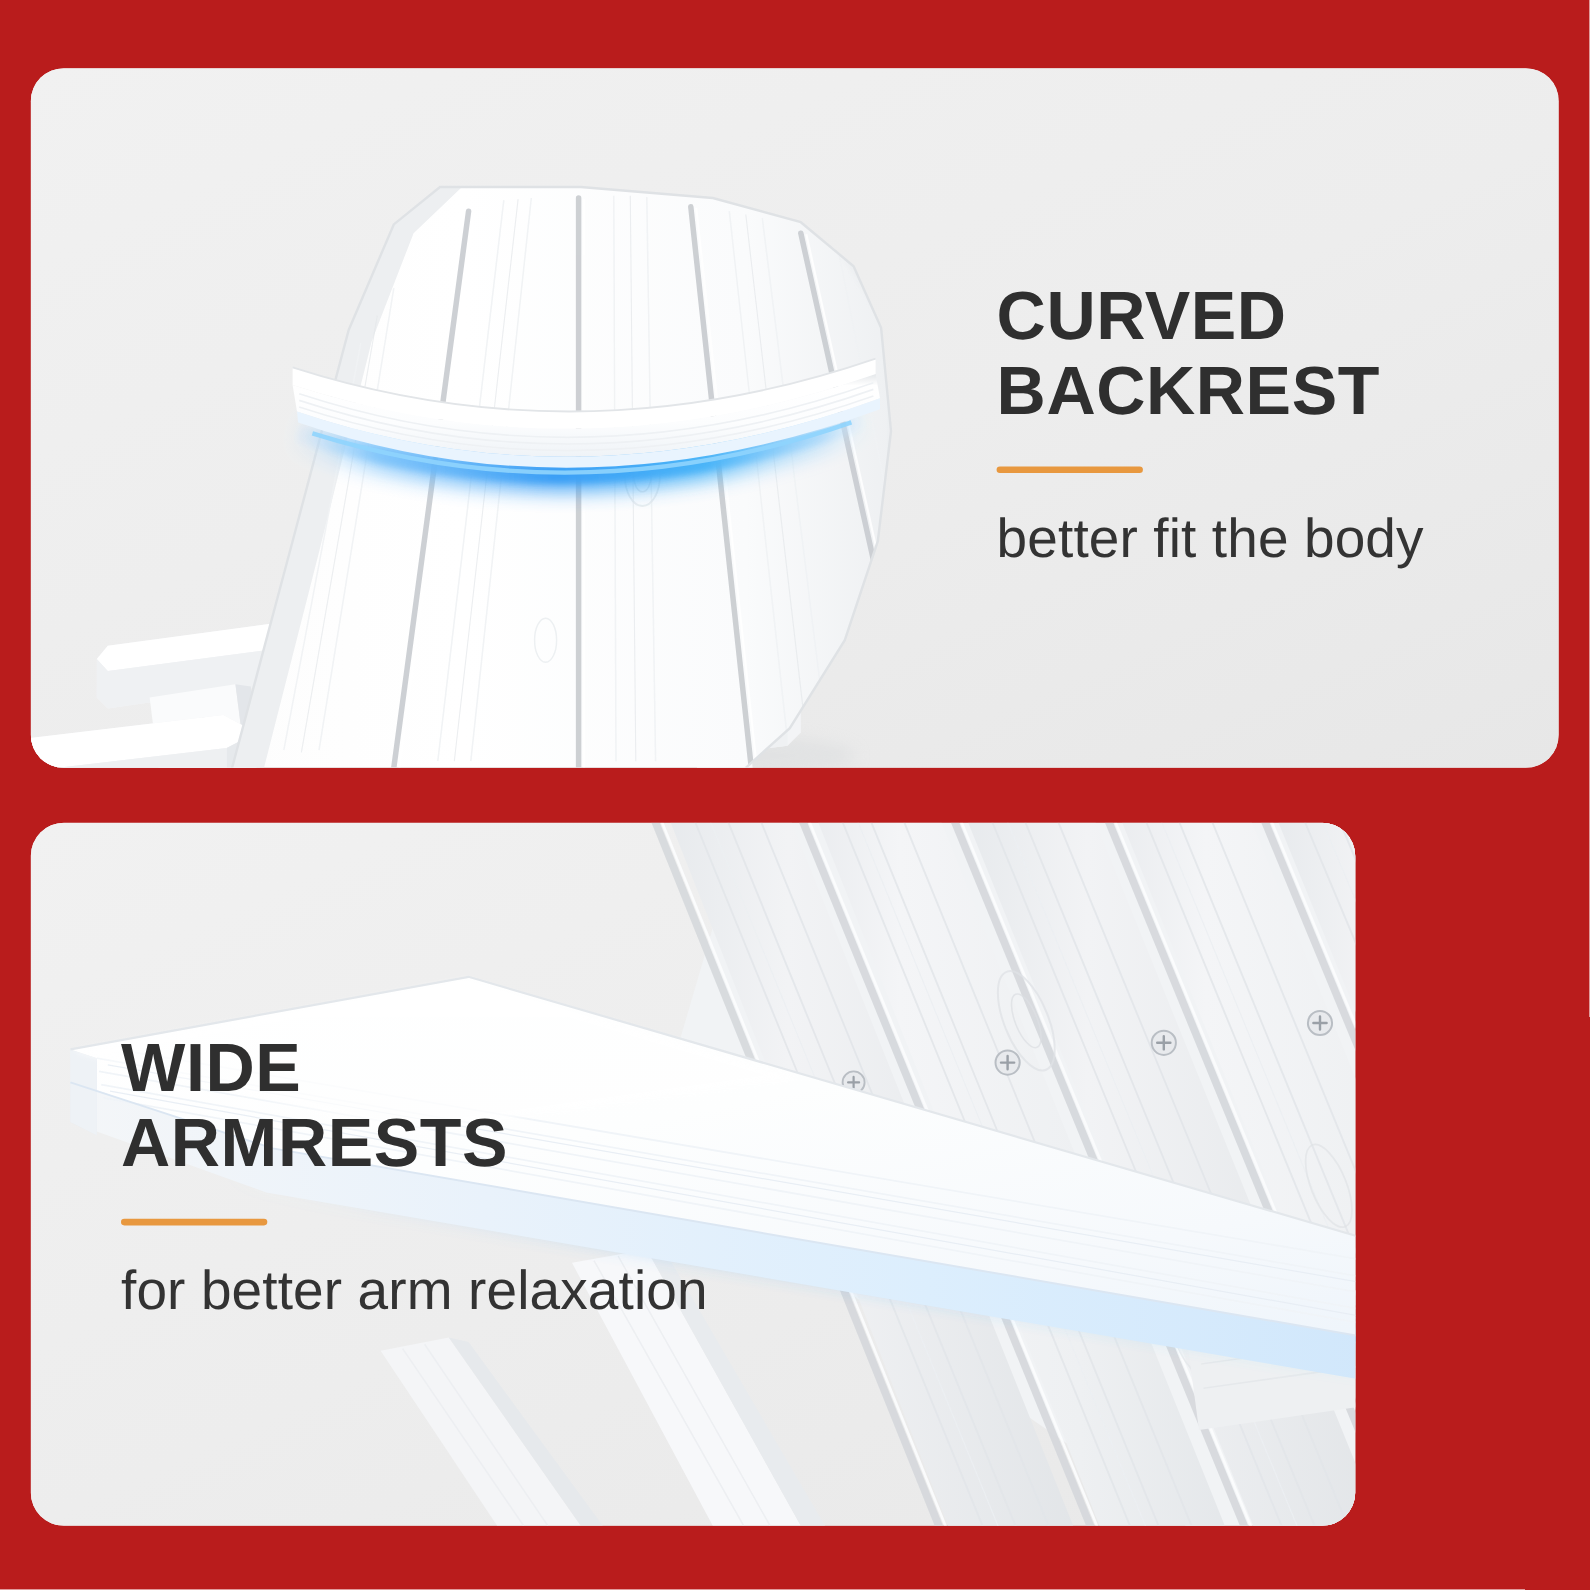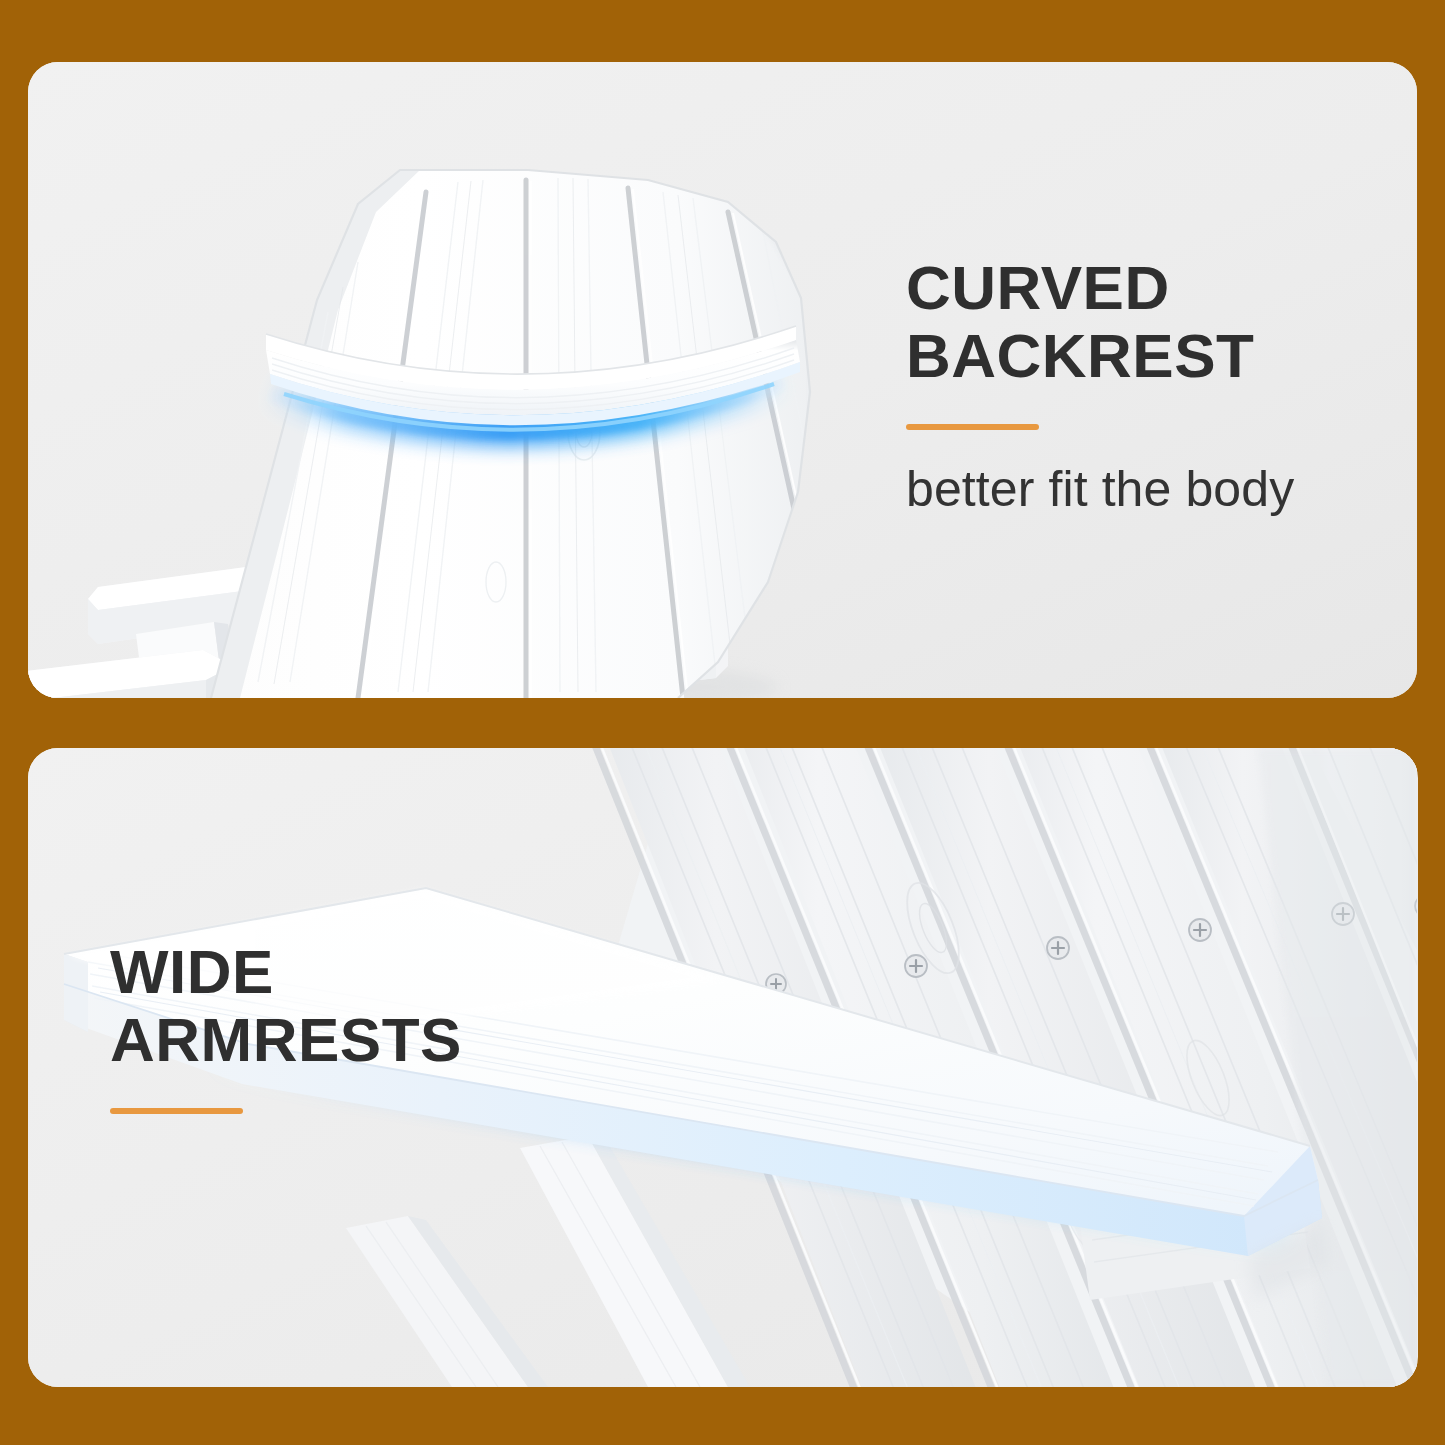--- a/index.html
+++ b/index.html
@@ -6,32 +6,32 @@
   * { margin:0; padding:0; box-sizing:border-box; }
   html, body {
     width:1445px; height:1445px;
     background:#ffffff;
     font-family:"Liberation Sans", sans-serif;
     overflow:hidden;
   }
   #page {
     position:relative;
     width:1445px; height:1445px;
-    background:#a16207;
+    background:#b91c1c;
   }
 
   
   .panel {
     position:absolute;
     background:#ededed;
     border-radius:30px;
     overflow:hidden;
   }
   #panel-backrest { left:28px;  top:62px;   width:1389px; height:636px; }
-  #panel-armrests { left:28px;  top:748px;  width:1390px; height:639px; }
+  #panel-armrests { left:28px;  top:748px;  width:1204px; height:639px; }
 
   
   .copy { position:absolute; z-index:40; }
   #copy-backrest { left:878px; top:192px; }
   #copy-armrests { left:82px;  top:190px; }
 
   .headline {
     font-size:62px;
     line-height:68px;
     font-weight:bold;
@@ -481,16 +481,17 @@
 
           <path d="M 1220,510 L 1294,474 L 1300,516 L 1226,552 Z" fill="#d9dde1" opacity="0.4" filter="url(#softShadow2)"></path>
         </g>
       </svg>
     </div>
 
     <div class="copy" id="copy-armrests">
       <div class="headline">WIDE
 ARMRESTS</div>
       <div class="divider"></div>
+      <div class="subtitle">for better arm relaxation</div>
     </div>
   </div>
 
 </div>
 
 </body></html>

